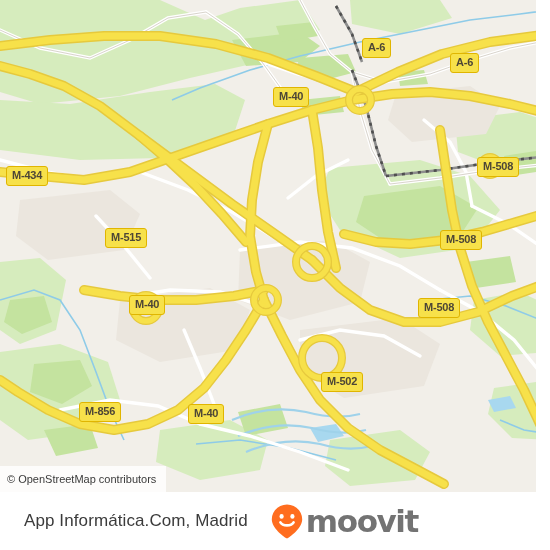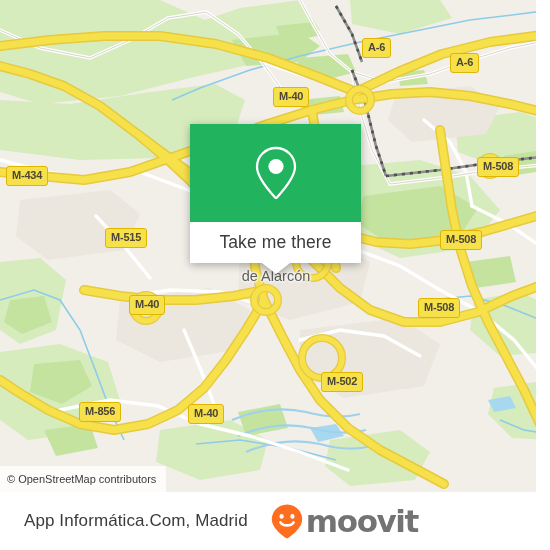--- a/index.html
+++ b/index.html
@@ -309,35 +309,22 @@
         <div class="shield" style="left: 96px; top: 228px; margin-left: 9px;">M-515</div>
         <div class="shield" style="left: 440px; top: 230px;">M-508</div>
         <div class="shield" style="left: 129px; top: 295px;">M-40</div>
         <div class="shield" style="left: 418px; top: 298px;">M-508</div>
         <div class="shield" style="left: 321px; top: 372px;">M-502</div>
         <div class="shield" style="left: 79px; top: 402px;">M-856</div>
         <div class="shield" style="left: 188px; top: 404px;">M-40</div>
       </div>
 
     <div class="place-label" style="left:216px; top:268px; width:120px;">
-      <div>de Alarcón</div>
     </div>
 
-    <div class="callout">
-      <div class="callout-top" id="callout-top" style="background: rgb(34, 179, 95);">
-        <svg width="46" height="56" viewBox="0 0 46 56">
-          <path d="M23,3 C12.5,3 4,11.4 4,21.8 C4,33 18,48 22.2,52.6 C22.6,53.1 23.4,53.1 23.8,52.6 C28,48 42,33 42,21.8 C42,11.4 33.5,3 23,3 Z" fill="none" stroke="#ffffff" stroke-width="2.3"></path>
-          <circle cx="23" cy="21.5" r="7.6" fill="#ffffff"></circle>
-        </svg>
-      </div>
-      <div class="callout-bottom">
-        <span class="callout-label">Take me there</span>
-      </div>
-      <div class="callout-pointer"></div>
-    </div>
 
     <div class="attribution">
       <span>© OpenStreetMap contributors</span>
     </div>
   </div>
 
   <div class="footer">
     <span class="footer-title">App Informática.Com, Madrid</span>
 
     <div class="brand">

